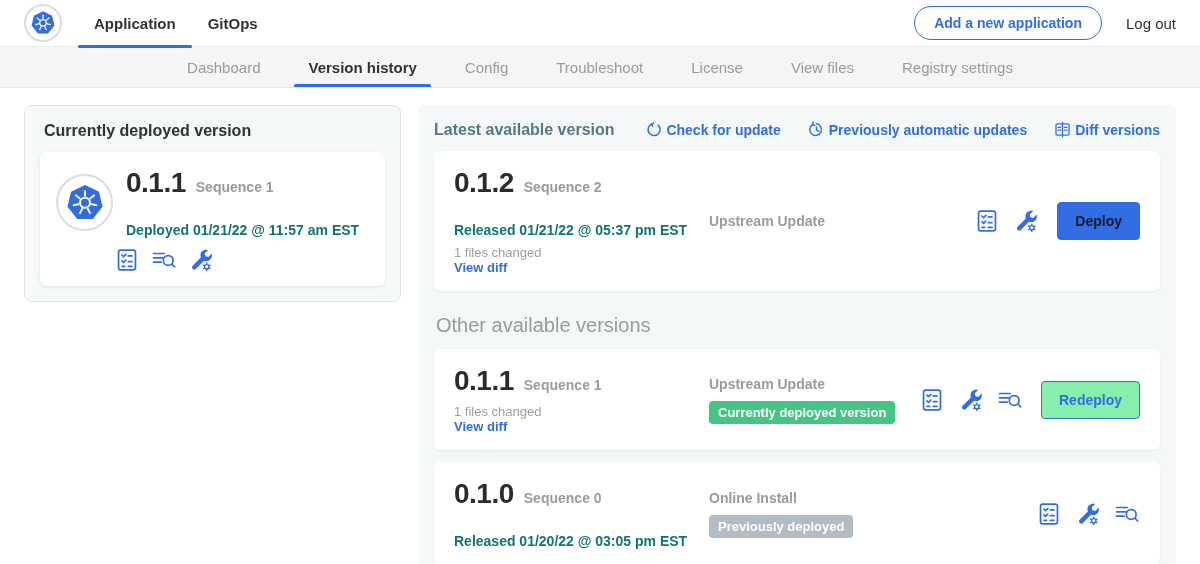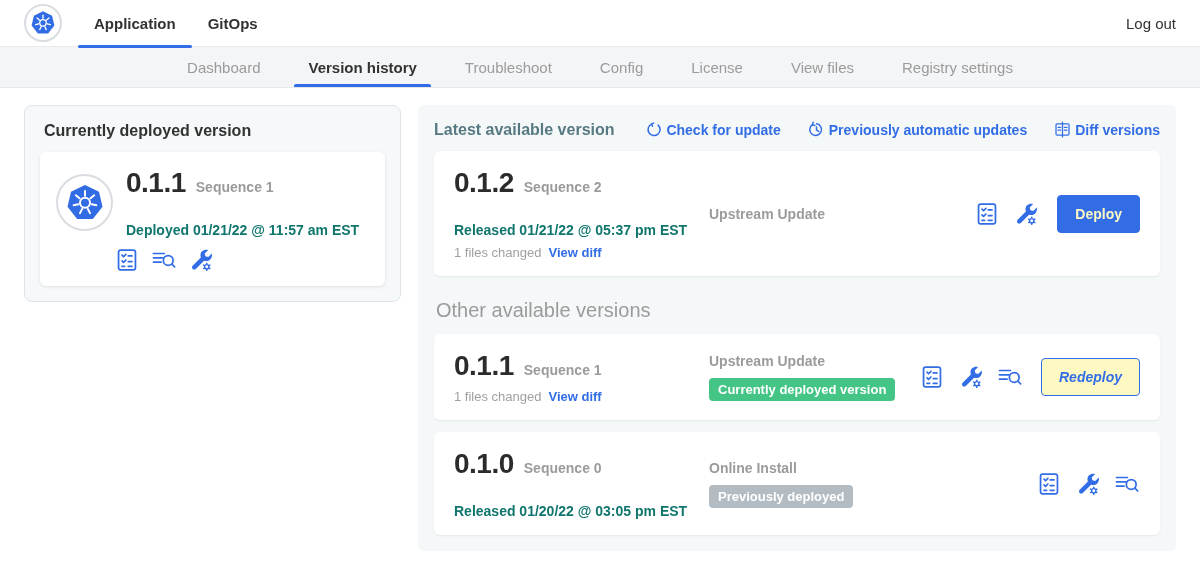--- a/index.html
+++ b/index.html
@@ -45,31 +45,31 @@
 
   .versions-panel { flex: 1; background: #f5f8f9; border-radius: 6px; padding: 13px 16px 16px; }
   .panel-header { display: flex; align-items: center; justify-content: space-between; margin: 2px 0 12px; }
   .panel-title { font-size: 16px; font-weight: 700; color: #577981; }
   .panel-actions { display: flex; align-items: center; gap: 26px; }
   .action-link { display: flex; align-items: center; gap: 3px; color: #326de6; font-size: 14px; font-weight: 700; cursor: pointer; }
   .action-link svg { width: 19px; height: 19px; }
 
   .version-card { background: #fff; border-radius: 6px; box-shadow: 0 1px 2px rgba(50,50,50,.08); padding: 16px 20px; display: flex; align-items: center; }
   .card-left { flex: 0 0 255px; }
-  .files-line { display: flex; gap: 7px; font-size: 13px; color: #9f9f9f; margin-top: 7px; }
+  .files-line { display: flex; font-size: 13px; color: #9f9f9f; margin-top: 7px; flex-direction: column; }
   .view-diff { color: #326de6; font-weight: 700; cursor: pointer; }
   .card-mid { flex: 1; display: flex; flex-direction: column; align-items: flex-start; gap: 9px; }
   .source-label { font-size: 14px; font-weight: 700; color: #9b9b9b; }
   .badge { font-size: 13px; font-weight: 700; color: #fff; border-radius: 4px; padding: 4px 9px; }
   .badge-green { background: #44c585; }
   .badge-gray { background: #b3bcc3; }
   .card-right { display: flex; align-items: center; gap: 13px; }
   .btn { font-family: inherit; font-size: 14px; font-weight: 700; border-radius: 4px; padding: 10px 17px; cursor: pointer; margin-left: 5px; }
-  .btn-primary { background: #326de6; border: 1px solid #326de6; color: #fef9c3; }
-  .btn-outline { background: #fef9c3; border: 1.5px solid #326de6; color: #326de6; font-style: italic; }
+  .btn-primary { background: #326de6; border: 1px solid #326de6; color: #0f172a; }
+  .btn-outline { background: #86efac; border: 1.5px solid #326de6; color: #326de6; }
   .section-label { font-size: 20px; color: #9b9b9b; margin: 23px 0 12px; padding-left: 2px; }
   .stack-gap { margin-top: 12px; }
 </style>
 </head>
 <body>
 
 <svg width="0" height="0" style="position:absolute" aria-hidden="true">
   <defs>
     <symbol id="i-k8s" viewBox="0 0 24 24">
       <polygon points="12,1.2 20.4,5.2 22.5,14.3 16.7,21.6 7.3,21.6 1.5,14.3 3.6,5.2" fill="#326ce5"></polygon>
@@ -143,28 +143,29 @@
   <div class="logo-badge">
     <svg>
         <use href="#i-k8s"></use>
       </svg>
   </div>
   <div class="header-tabs">
     <div class="header-tab active">Application</div>
     <div class="header-tab">GitOps</div>
   </div>
   <div class="header-spacer"></div>
+  <button class="add-app-btn">Add a new application</button>
   <div class="logout">Log out</div>
 </div>
 
 <div class="subnav">
   <div class="subnav-tab">Dashboard</div>
   <div class="subnav-tab active">Version history</div>
+  <div class="subnav-tab">Config</div>
   <div class="subnav-tab">Troubleshoot</div>
-  <div class="subnav-tab">Config</div>
   <div class="subnav-tab">License</div>
   <div class="subnav-tab">View files</div>
   <div class="subnav-tab">Registry settings</div>
 </div>
 
 <div class="main">
 
   <div class="deployed-panel">
     <div class="deployed-title">Currently deployed version</div>
     <div class="deployed-card">

